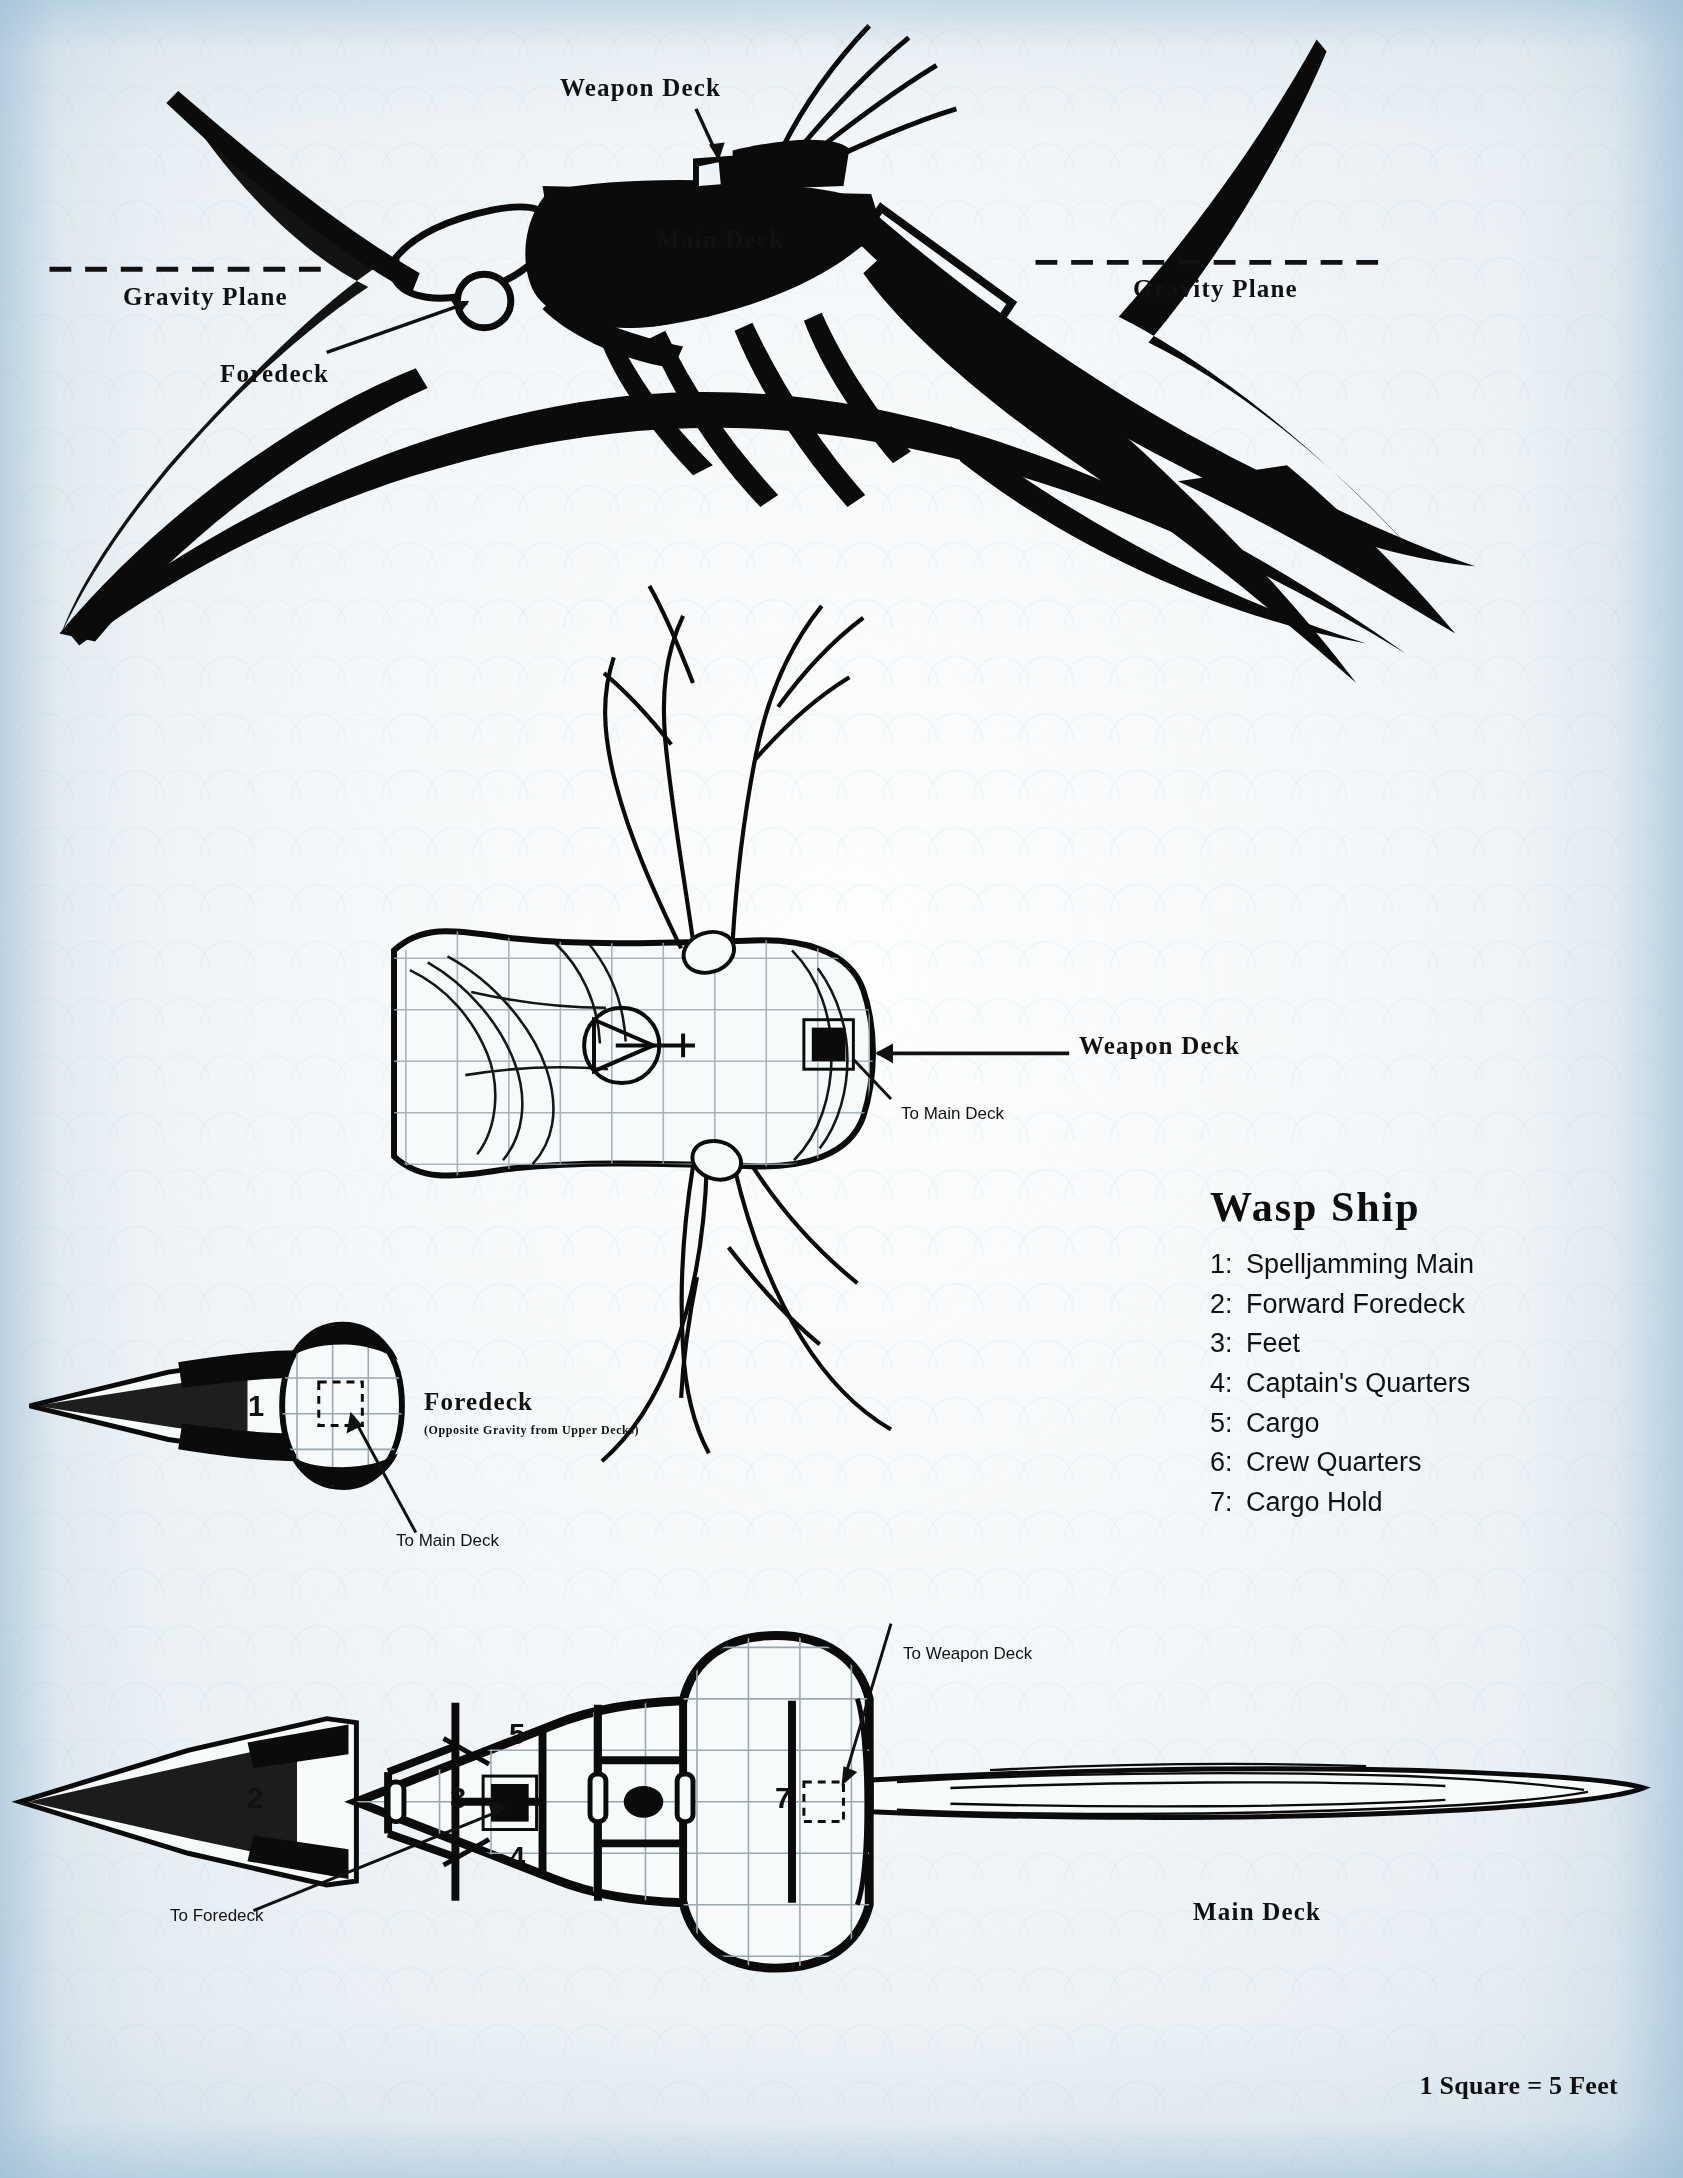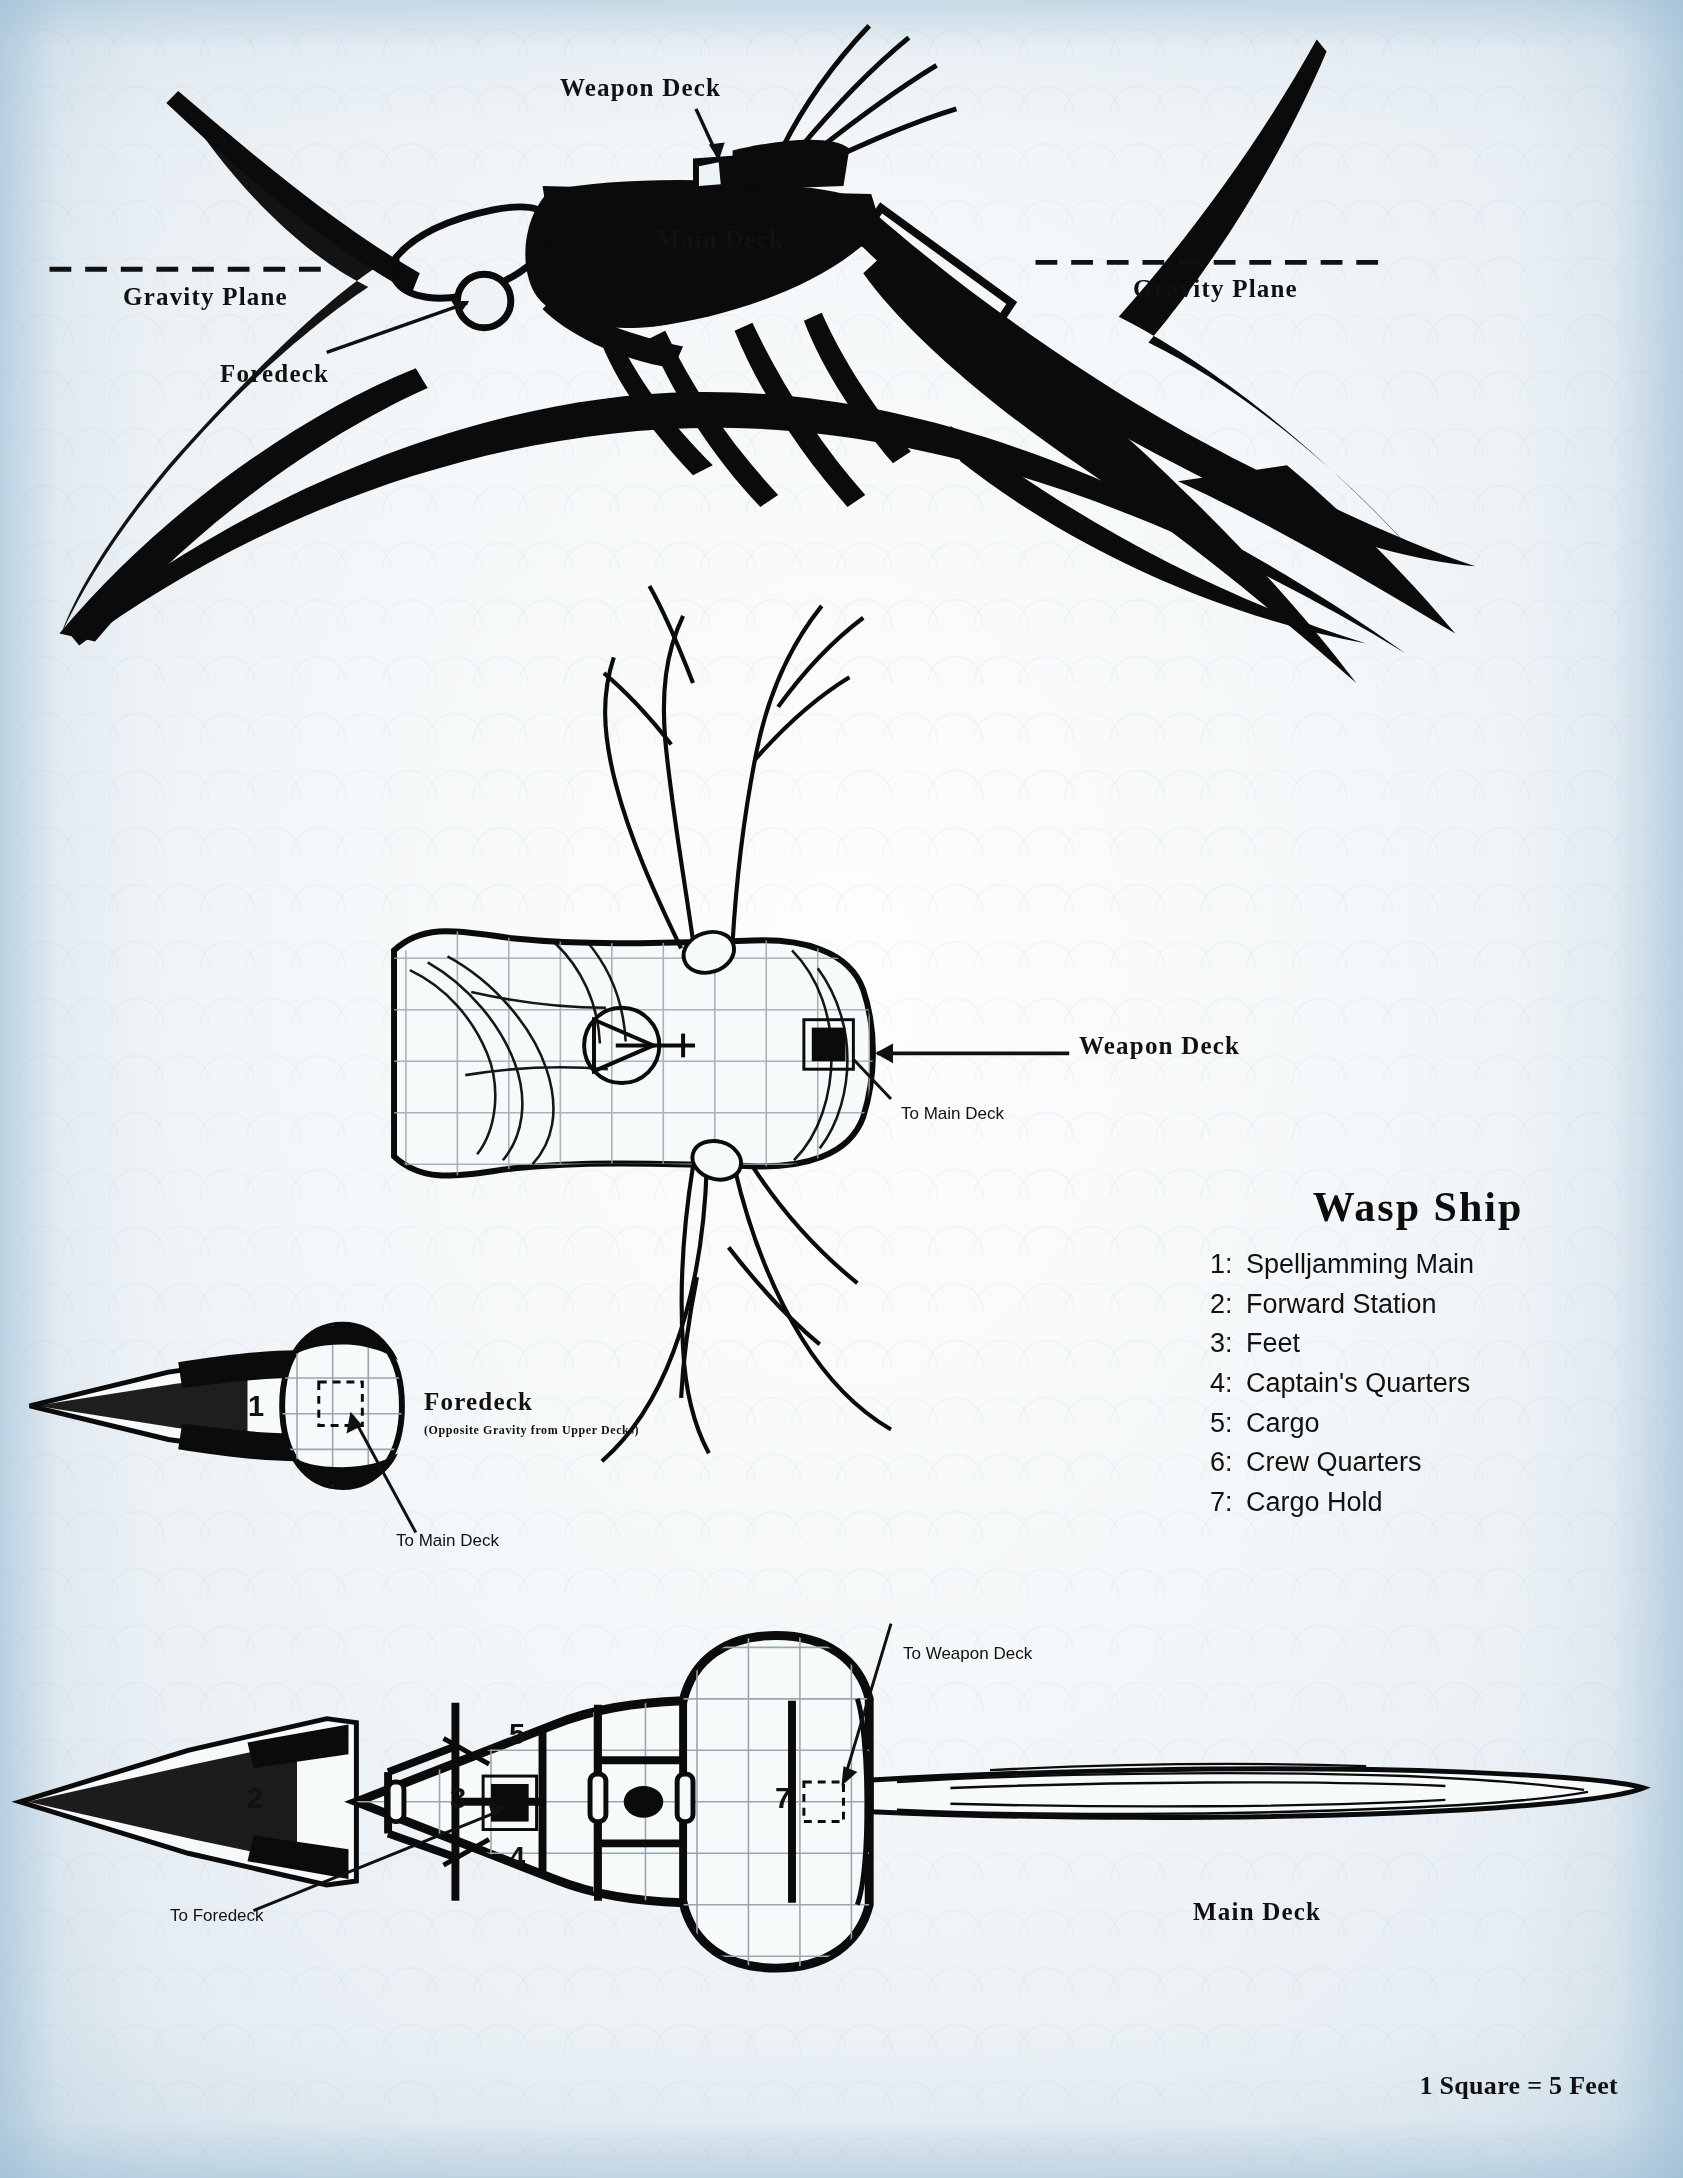--- a/index.html
+++ b/index.html
@@ -83,21 +83,20 @@
     top: 1183px;
     width: 416px;
   }
   #legend h1 {
     margin: 0 0 14px 0;
     font-family: "Liberation Serif", serif;
     font-weight: bold;
     font-size: 42px;
     letter-spacing: 2px;
     color: #0d0d0d;
-    text-align: center;
   }
   #legend ul {
     list-style: none;
     margin: 0;
     padding: 0;
   }
   #legend li {
     font-family: "Liberation Sans", sans-serif;
     font-size: 27px;
     color: #111;
@@ -386,21 +385,21 @@
 
 <div id="legend">
   <h1>Wasp Ship</h1>
   <ul>
     <li>
       <span class="n">1:</span>
       <span>Spelljamming Main</span>
     </li>
     <li>
       <span class="n">2:</span>
-      <span>Forward Station</span>
+      <span>Forward Foredeck</span>
     </li>
     <li>
       <span class="n">3:</span>
       <span>Feet</span>
     </li>
     <li>
       <span class="n">4:</span>
       <span>Captain's Quarters</span>
     </li>
     <li>

